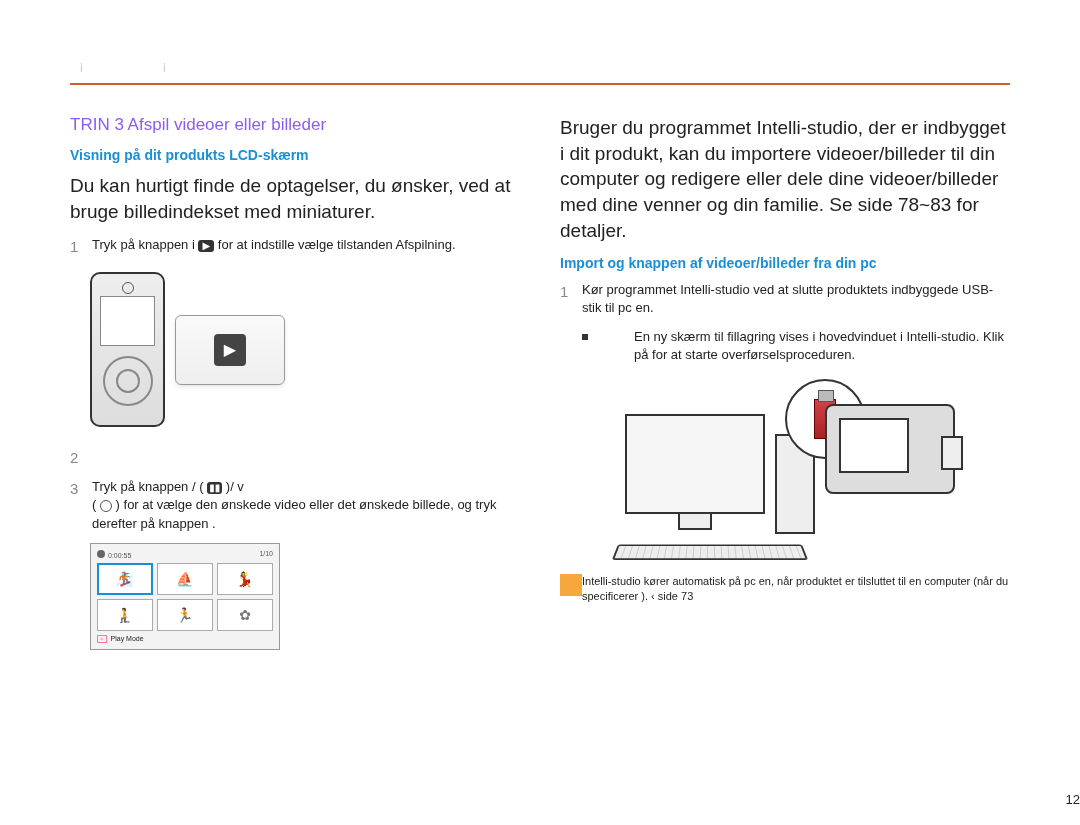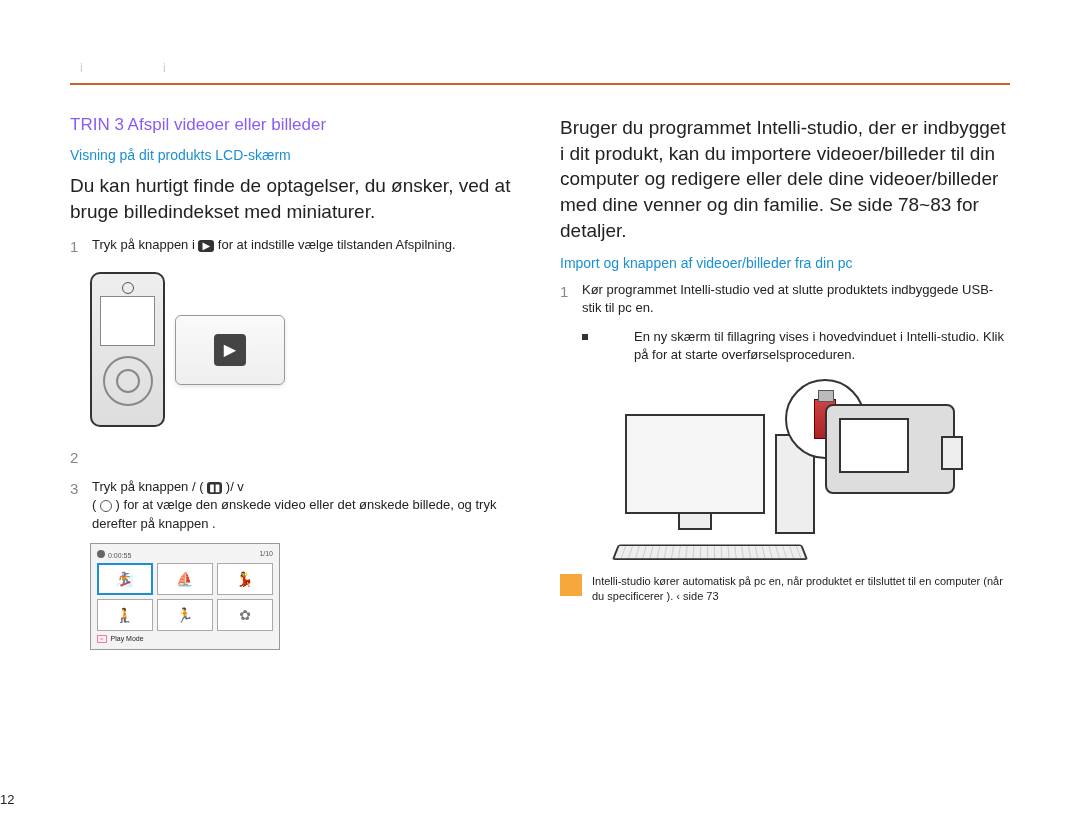--- a/index.html
+++ b/index.html
@@ -37,21 +37,21 @@
   }
   .h-step {
     color: #8b5cf6;
     font-size: 17px;
     font-weight: normal;
     margin-bottom: 12px;
   }
   .h-sub {
     color: #1b8fd4;
     font-size: 14px;
-    font-weight: normal;
+    font-weight: bold;
     margin-bottom: 10px;
   }
   .body-text {
     font-size: 19px;
     line-height: 1.35;
     margin-bottom: 12px;
   }
   .numlist {
     list-style: none;
   }
@@ -254,35 +254,34 @@
     position:relative;
   }
   .usb::before {
     content:"";
     position:absolute; top:-10px; left:3px;
     width:14px; height:10px;
     background:#bbb; border:1px solid #555;
   }
   .note {
     display:flex;
-    gap:10px;
     font-size:11px;
     line-height:1.35;
     margin-top:10px;
   }
   .note-icon {
     width:22px; height:22px;
     background:#f7a83c;
     flex-shrink:0;
   }
   .page-num {
     position:absolute;
     bottom:18px;
     width:1080px;
-    text-align:left;
+    text-align:right;
     font-size:13px;
   }
   .sub-bullet {
     width:6px; height:6px;
     background:#333;
     display:inline-block;
     margin-right:6px;
     margin-top:6px;
     flex-shrink:0;
   }

